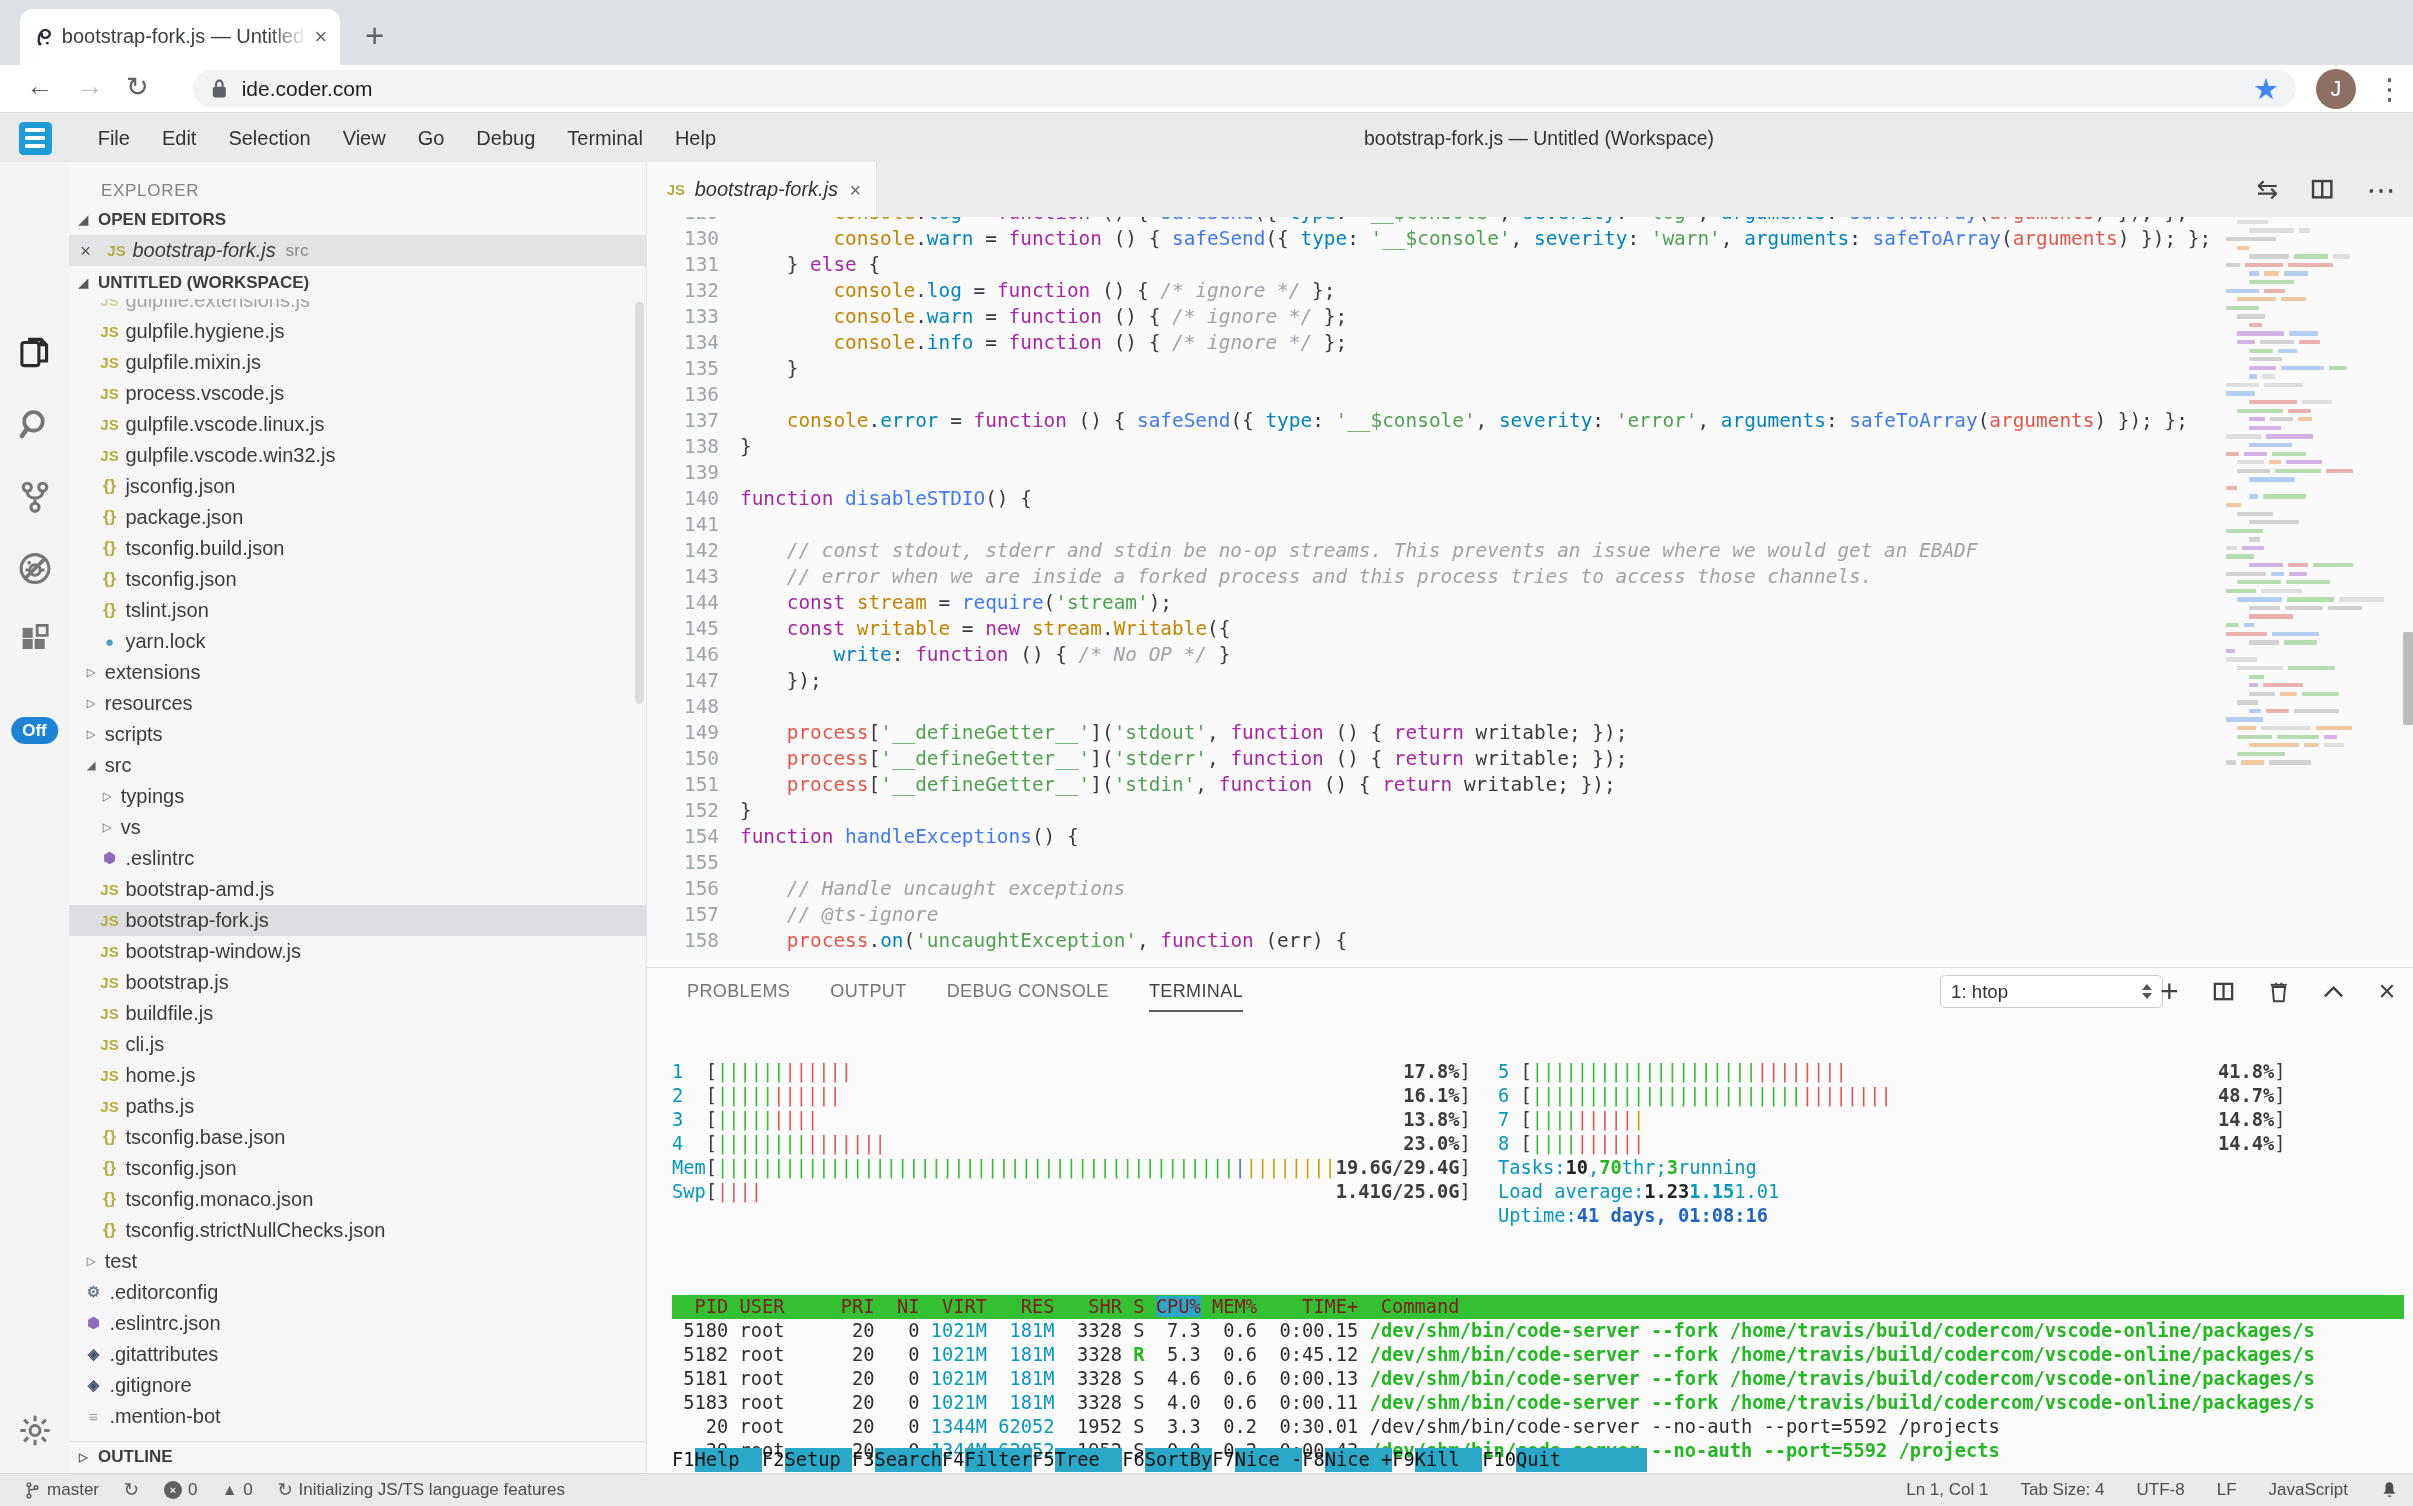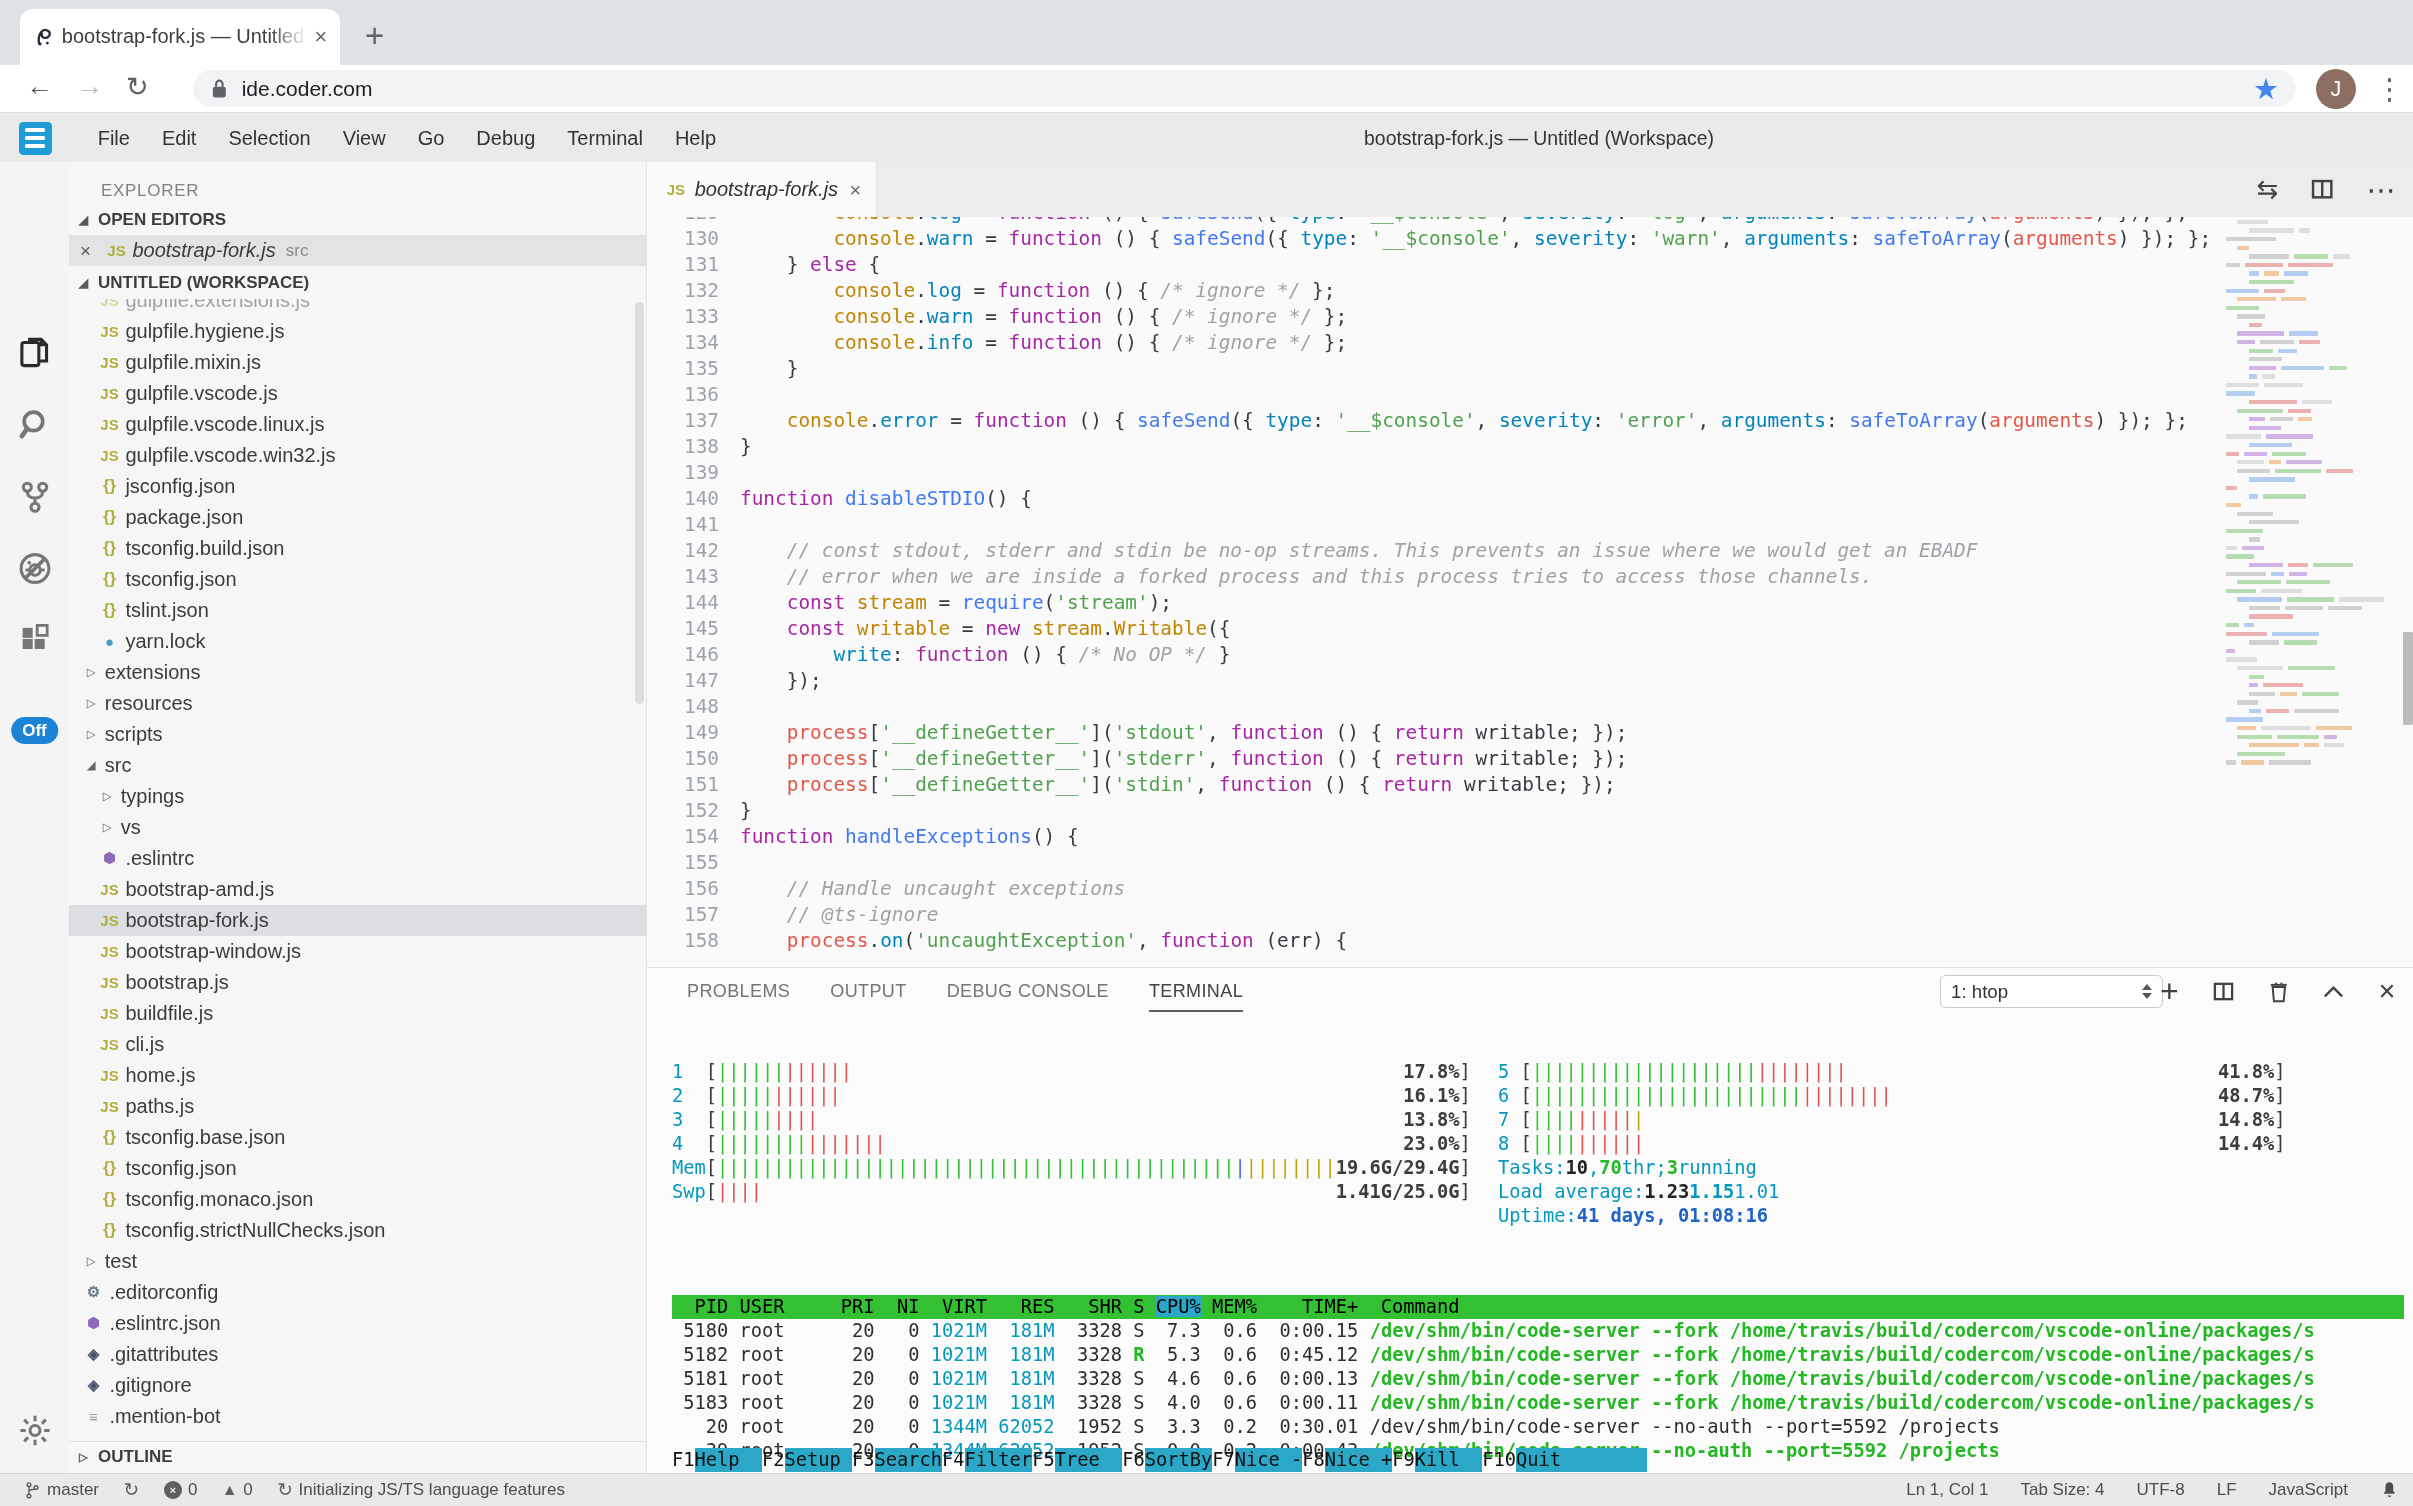--- a/index.html
+++ b/index.html
@@ -88,21 +88,21 @@
   .mcol-l{width:826px;display:flex;}
   .mcol-r{margin-left:0;display:flex;}
   .mlab{color:#0598bc;white-space:pre;}
   .mbars{position:relative;width:66ch;white-space:pre;overflow:hidden;}
   .mval{position:absolute;right:0;background:#fbfbfb;color:#3c3c3c;font-weight:bold;}
   .bg{color:#2fbf2f}.br{color:#e05252}.by{color:#b8a500}.bb{color:#3a6fd8}
   .cy{color:#0598bc}.cyb{color:#0598bc;font-weight:bold}.bk{color:#222;font-weight:bold}
   .gn{color:#23b723;font-weight:bold}.bl{color:#2064c6;font-weight:bold}
   #ptable{position:absolute;top:280px;left:0;right:0;}
   .trow{height:24px;white-space:pre;overflow:hidden;}
-  .trow.thead{background:#33c133;color:#000000;}
+  .trow.thead{background:#33c133;color:#7f1d1d;}
   .trow.sel{background:#2ba7c7;color:#111;}
   .cpuhl{background:#2ba7c7;}
   .nhi{color:#0598bc;}
   .cmdg{color:#23b723;font-weight:bold;}
   .sg{color:#23b723;font-weight:bold;}
   #fbar{position:absolute;bottom:1.4px;left:0;height:24px;display:flex;white-space:pre;}
   #fbar .fk{color:#111;}
   #fbar .fl{background:#2ba7c7;color:#111;}
   #fbar .fill{background:#2ba7c7;width:86px;}
   
@@ -238,21 +238,21 @@
       <div class="trow-f" style="padding-left: 26px;">
         <span class="fico" style="color: rgb(176, 175, 62);">JS</span>
         <span class="lbl">gulpfile.hygiene.js</span>
       </div>
       <div class="trow-f" style="padding-left: 26px;">
         <span class="fico" style="color: rgb(176, 175, 62);">JS</span>
         <span class="lbl">gulpfile.mixin.js</span>
       </div>
       <div class="trow-f" style="padding-left: 26px;">
         <span class="fico" style="color: rgb(176, 175, 62);">JS</span>
-        <span class="lbl">gulpfile.vscode.js</span>
+        <span class="lbl">process.vscode.js</span>
       </div>
       <div class="trow-f" style="padding-left: 26px;">
         <span class="fico" style="color: rgb(176, 175, 62);">JS</span>
         <span class="lbl">gulpfile.vscode.linux.js</span>
       </div>
       <div class="trow-f" style="padding-left: 26px;">
         <span class="fico" style="color: rgb(176, 175, 62);">JS</span>
         <span class="lbl">gulpfile.vscode.win32.js</span>
       </div>
       <div class="trow-f" style="padding-left: 26px;">

